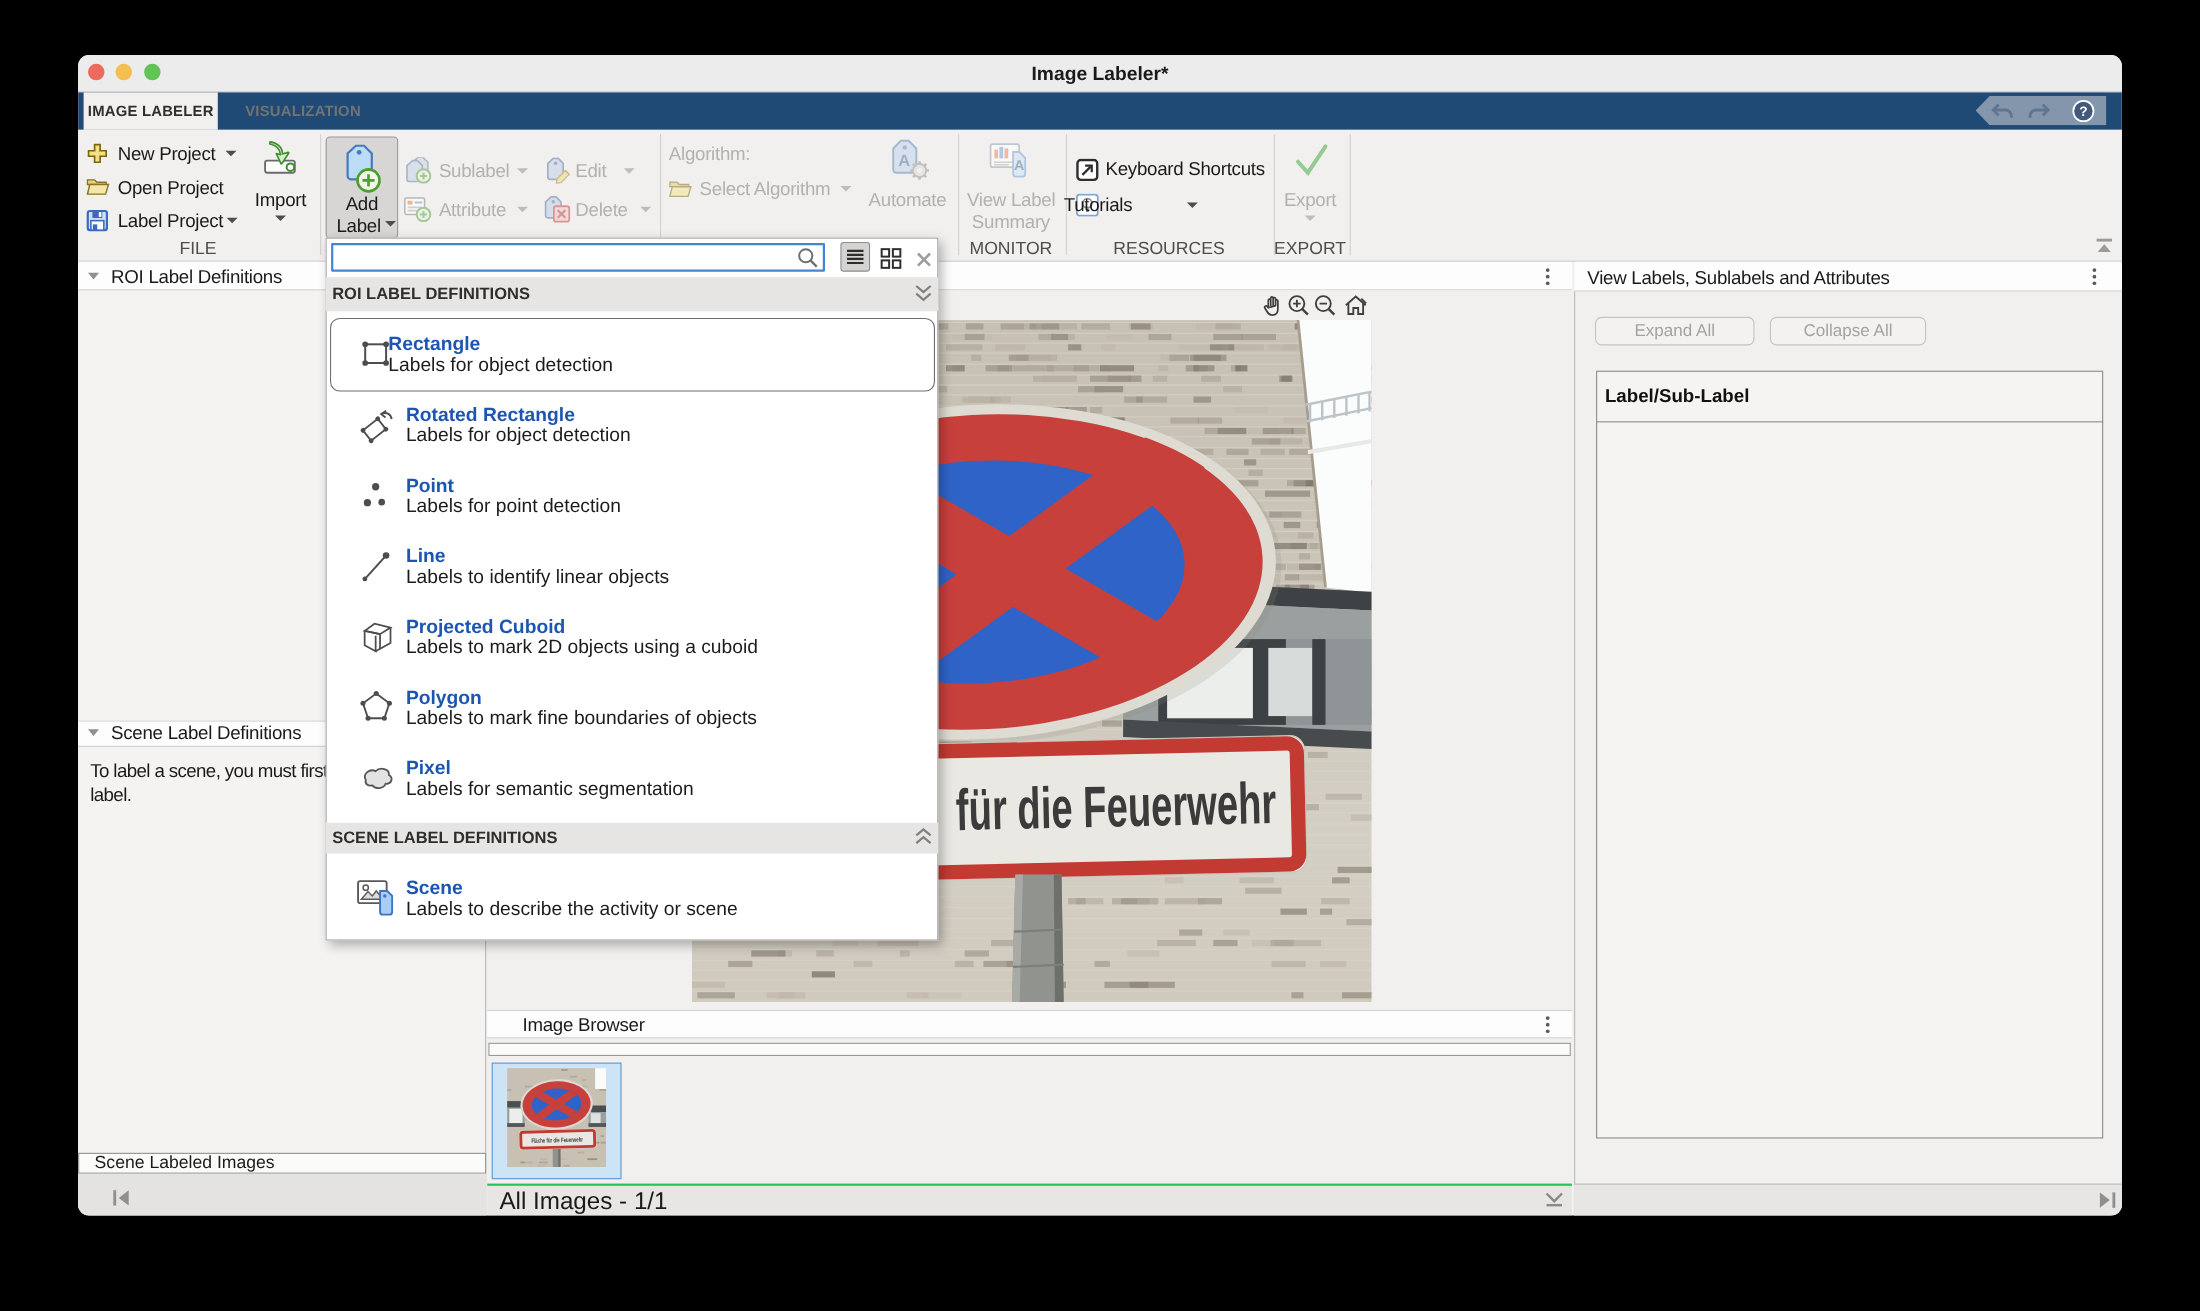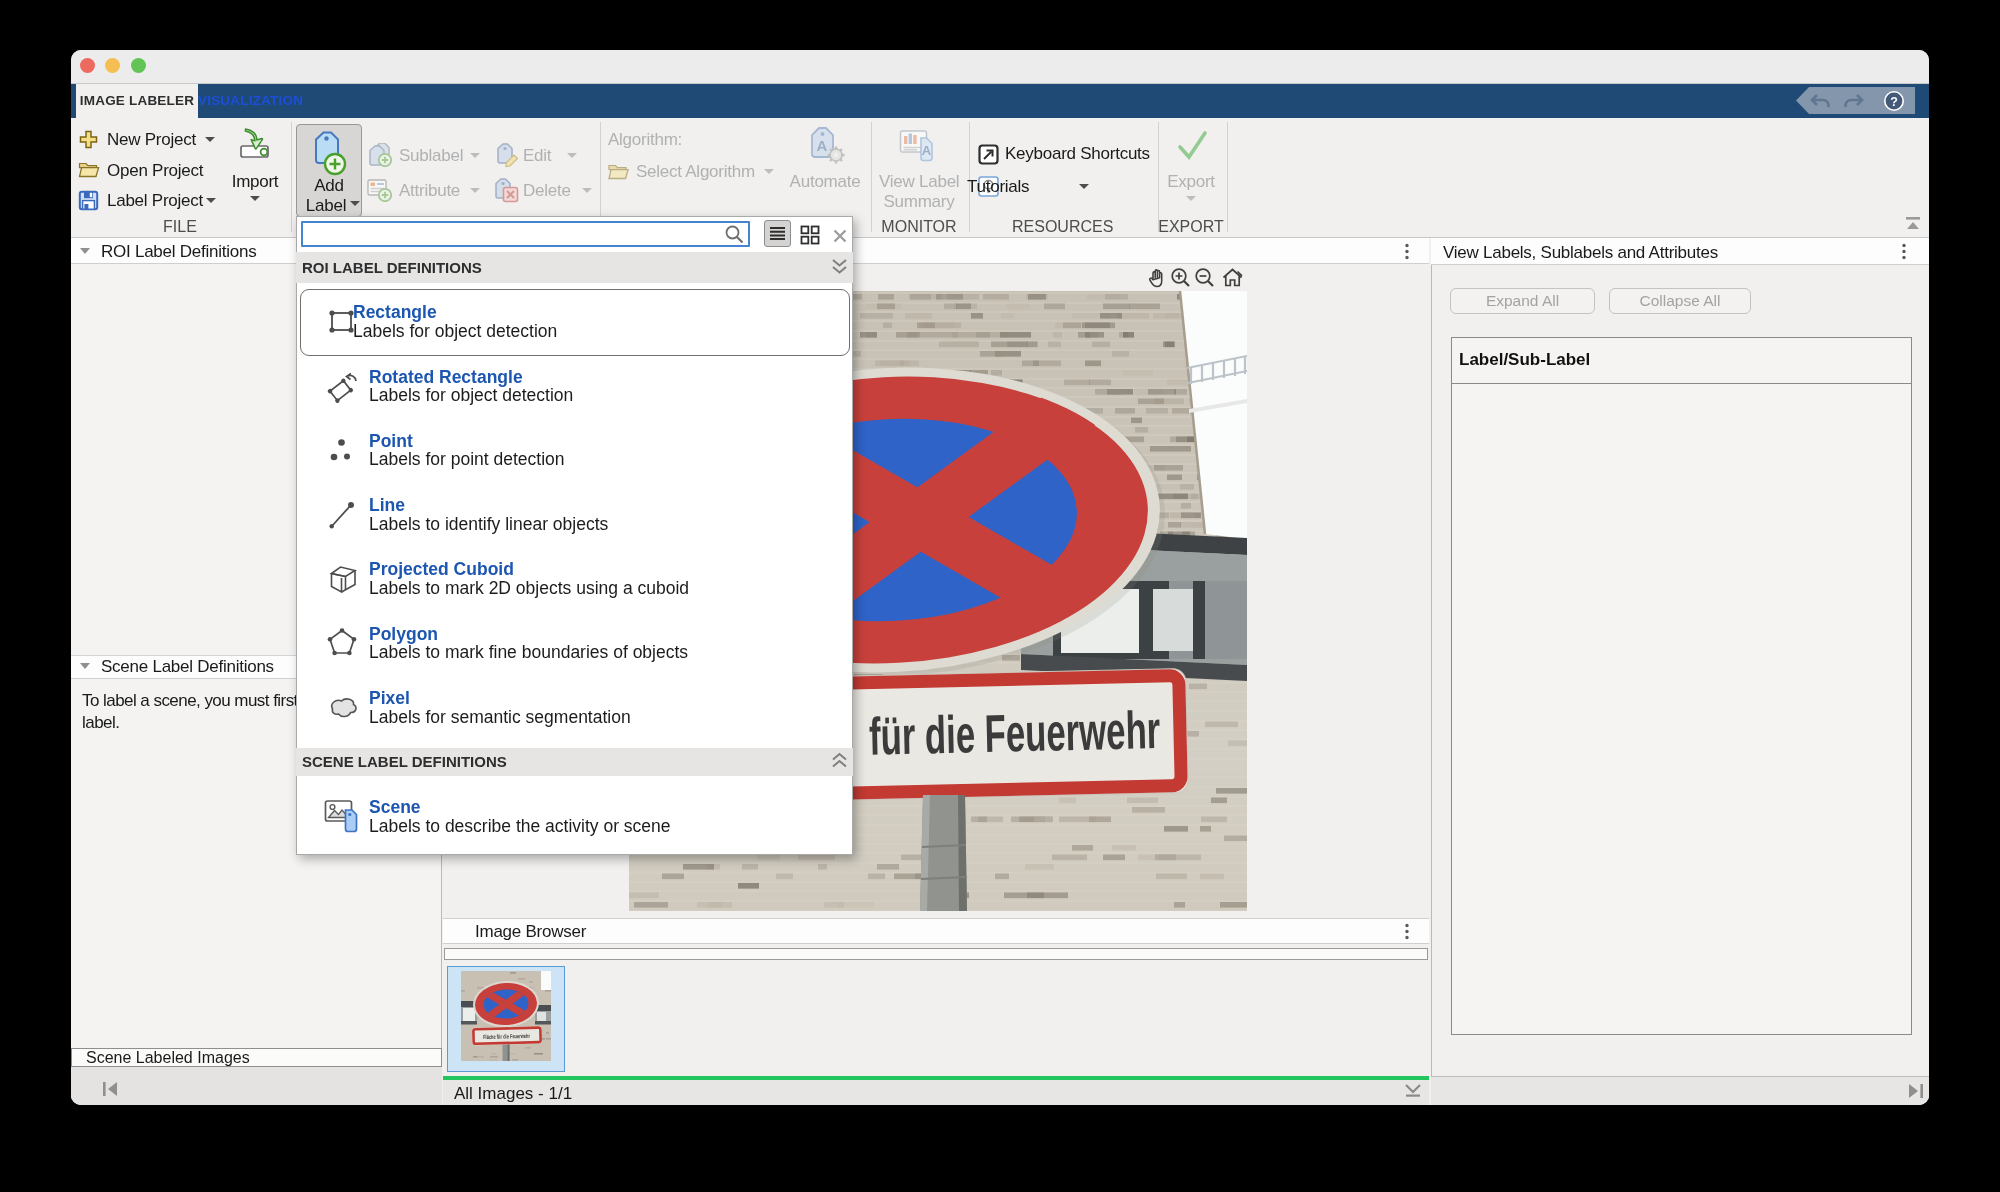--- a/index.html
+++ b/index.html
@@ -15,25 +15,26 @@
 .itit{font-weight:bold;font-size:17.5px;color:#1d56b0;line-height:18.5px}
 .isub{font-size:17.5px;color:#1c1c1c;line-height:18.5px}
 .ghead{background:#e6e5e4;font-weight:bold;font-size:15px;color:#2e2e2e}
 </style></head><body>
 <div id="win">
  
  <div class="a" style="left:0;top:0;width:1858px;height:34px;background:#ececec;border-bottom:1px solid #c9c9c9"></div>
  <div class="a" style="left:9px;top:8px;width:15px;height:15px;border-radius:50%;background:#ed6a5f"></div>
  <div class="a" style="left:34px;top:8px;width:15px;height:15px;border-radius:50%;background:#f4bf50"></div>
  <div class="a" style="left:60px;top:8px;width:15px;height:15px;border-radius:50%;background:#61c455"></div>
+ <div class="a" style="left:0;top:7px;width:1858px;text-align:center;font-size:17.5px;font-weight:bold;color:#1a1a1a">Image Labeler*</div>
  
  <div class="a" style="left:0;top:34px;width:1858px;height:34px;background:#1e4a75"></div>
  <div class="a" style="left:5px;top:34px;width:122px;height:34px;background:#f1f0ef"></div>
  <div class="a" style="left:5px;top:34px;width:122px;height:34px;line-height:34px;text-align:center;font-size:13.5px;font-weight:bold;color:#2e2e2e;letter-spacing:.2px;white-space:nowrap">IMAGE LABELER</div>
- <div class="a" style="left:127px;top:34px;width:155px;height:34px;line-height:34px;font-size:13.5px;font-weight:bold;color:#1d4ed8;letter-spacing:.2px;white-space:nowrap">VISUALIZATION</div>
+ <div class="a" style="left:127px;top:34px;width:155px;height:34px;line-height:34px;text-align:center;font-size:13.5px;font-weight:bold;color:#737373;letter-spacing:.2px;white-space:nowrap">VISUALIZATION</div>
  
  <div class="a" style="left:1725px;top:37px;width:119px;height:27px;background:#8496ab;clip-path:polygon(0 50%,13px 0,100% 0,100% 100%,13px 100%)"></div>
  <svg class="a" style="left:1739px;top:42px" width="22" height="18" viewBox="0 0 22 18">
       <path d="M7 3 L2 8 L7 13" fill="none" stroke="#5f7590" stroke-width="2.6"></path>
       <path d="M2.5 8 H13 a5.5 5.5 0 0 1 5.5 5.5 V15" fill="none" stroke="#5f7590" stroke-width="2.6"></path>
     </svg>
  <svg class="a" style="left:1771px;top:42px" width="22" height="18" viewBox="0 0 22 18">
       <path d="M15 3 L20 8 L15 13" fill="none" stroke="#5f7590" stroke-width="2.6"></path>
       <path d="M19.5 8 H9 a5.5 5.5 0 0 0 -5.5 5.5 V15" fill="none" stroke="#5f7590" stroke-width="2.6"></path>
     </svg>
@@ -911,21 +912,21 @@
           </g>
         </g>
         <g transform="rotate(-1.5 45 64)">
           <rect x="11" y="56" width="70" height="17.5" rx="2.5" fill="#e9e7e1"></rect>
           <rect x="12.5" y="57.5" width="67" height="14.5" rx="2" fill="none" stroke="#c23a32" stroke-width="2.6"></rect>
           <text x="45.5" y="67.5" text-anchor="middle" font-family="Liberation Sans" font-weight="bold" font-size="6" fill="#3b3b3b" transform="translate(45.5,66.5) scale(0.66,1) translate(-45.5,-66.5)">Fläche für die Feuerwehr</text>
         </g>
         <rect x="41.5" y="73.5" width="7" height="16.5" fill="#90938f"></rect>
         <rect x="46.5" y="73.5" width="2" height="16.5" fill="#6f726e"></rect>
       </svg>
- <div class="a" style="left:372px;top:1026px;width:986px;height:29px;background:#e7e6e4;border-top:4px solid #22c55e;font-size:17px;color:#1a1a1a;line-height:28px;padding-left:11px">All Images - 1/1</div>
+ <div class="a" style="left:372px;top:1026px;width:986px;height:29px;background:#e7e6e4;border-top:2px solid #22c55e;font-size:22px;color:#1a1a1a;line-height:28px;padding-left:11px">All Images - 1/1</div>
  <svg class="a" style="left:1333px;top:1033px" width="18" height="15" viewBox="0 0 18 15">
         <path d="M2 2 L9 9 L16 2" fill="none" stroke="#8a8a8a" stroke-width="2.2"></path>
         <rect x="2" y="11.5" width="14" height="2.2" fill="#8a8a8a"></rect>
       </svg>
 
  
  <div class="a" style="left:1360px;top:188px;width:498px;height:867px;background:#f1f0ef;border-left:1px solid #b9b9b9"></div>
  <div class="a hdr" style="left:1360px;top:188px;width:498px;height:27px"></div>
  <div class="a tb" style="left:1372px;top:193px">View Labels, Sublabels and Attributes</div>
  <svg class="a" style="left:1829px;top:193px" width="8" height="17" viewBox="0 0 8 17">

